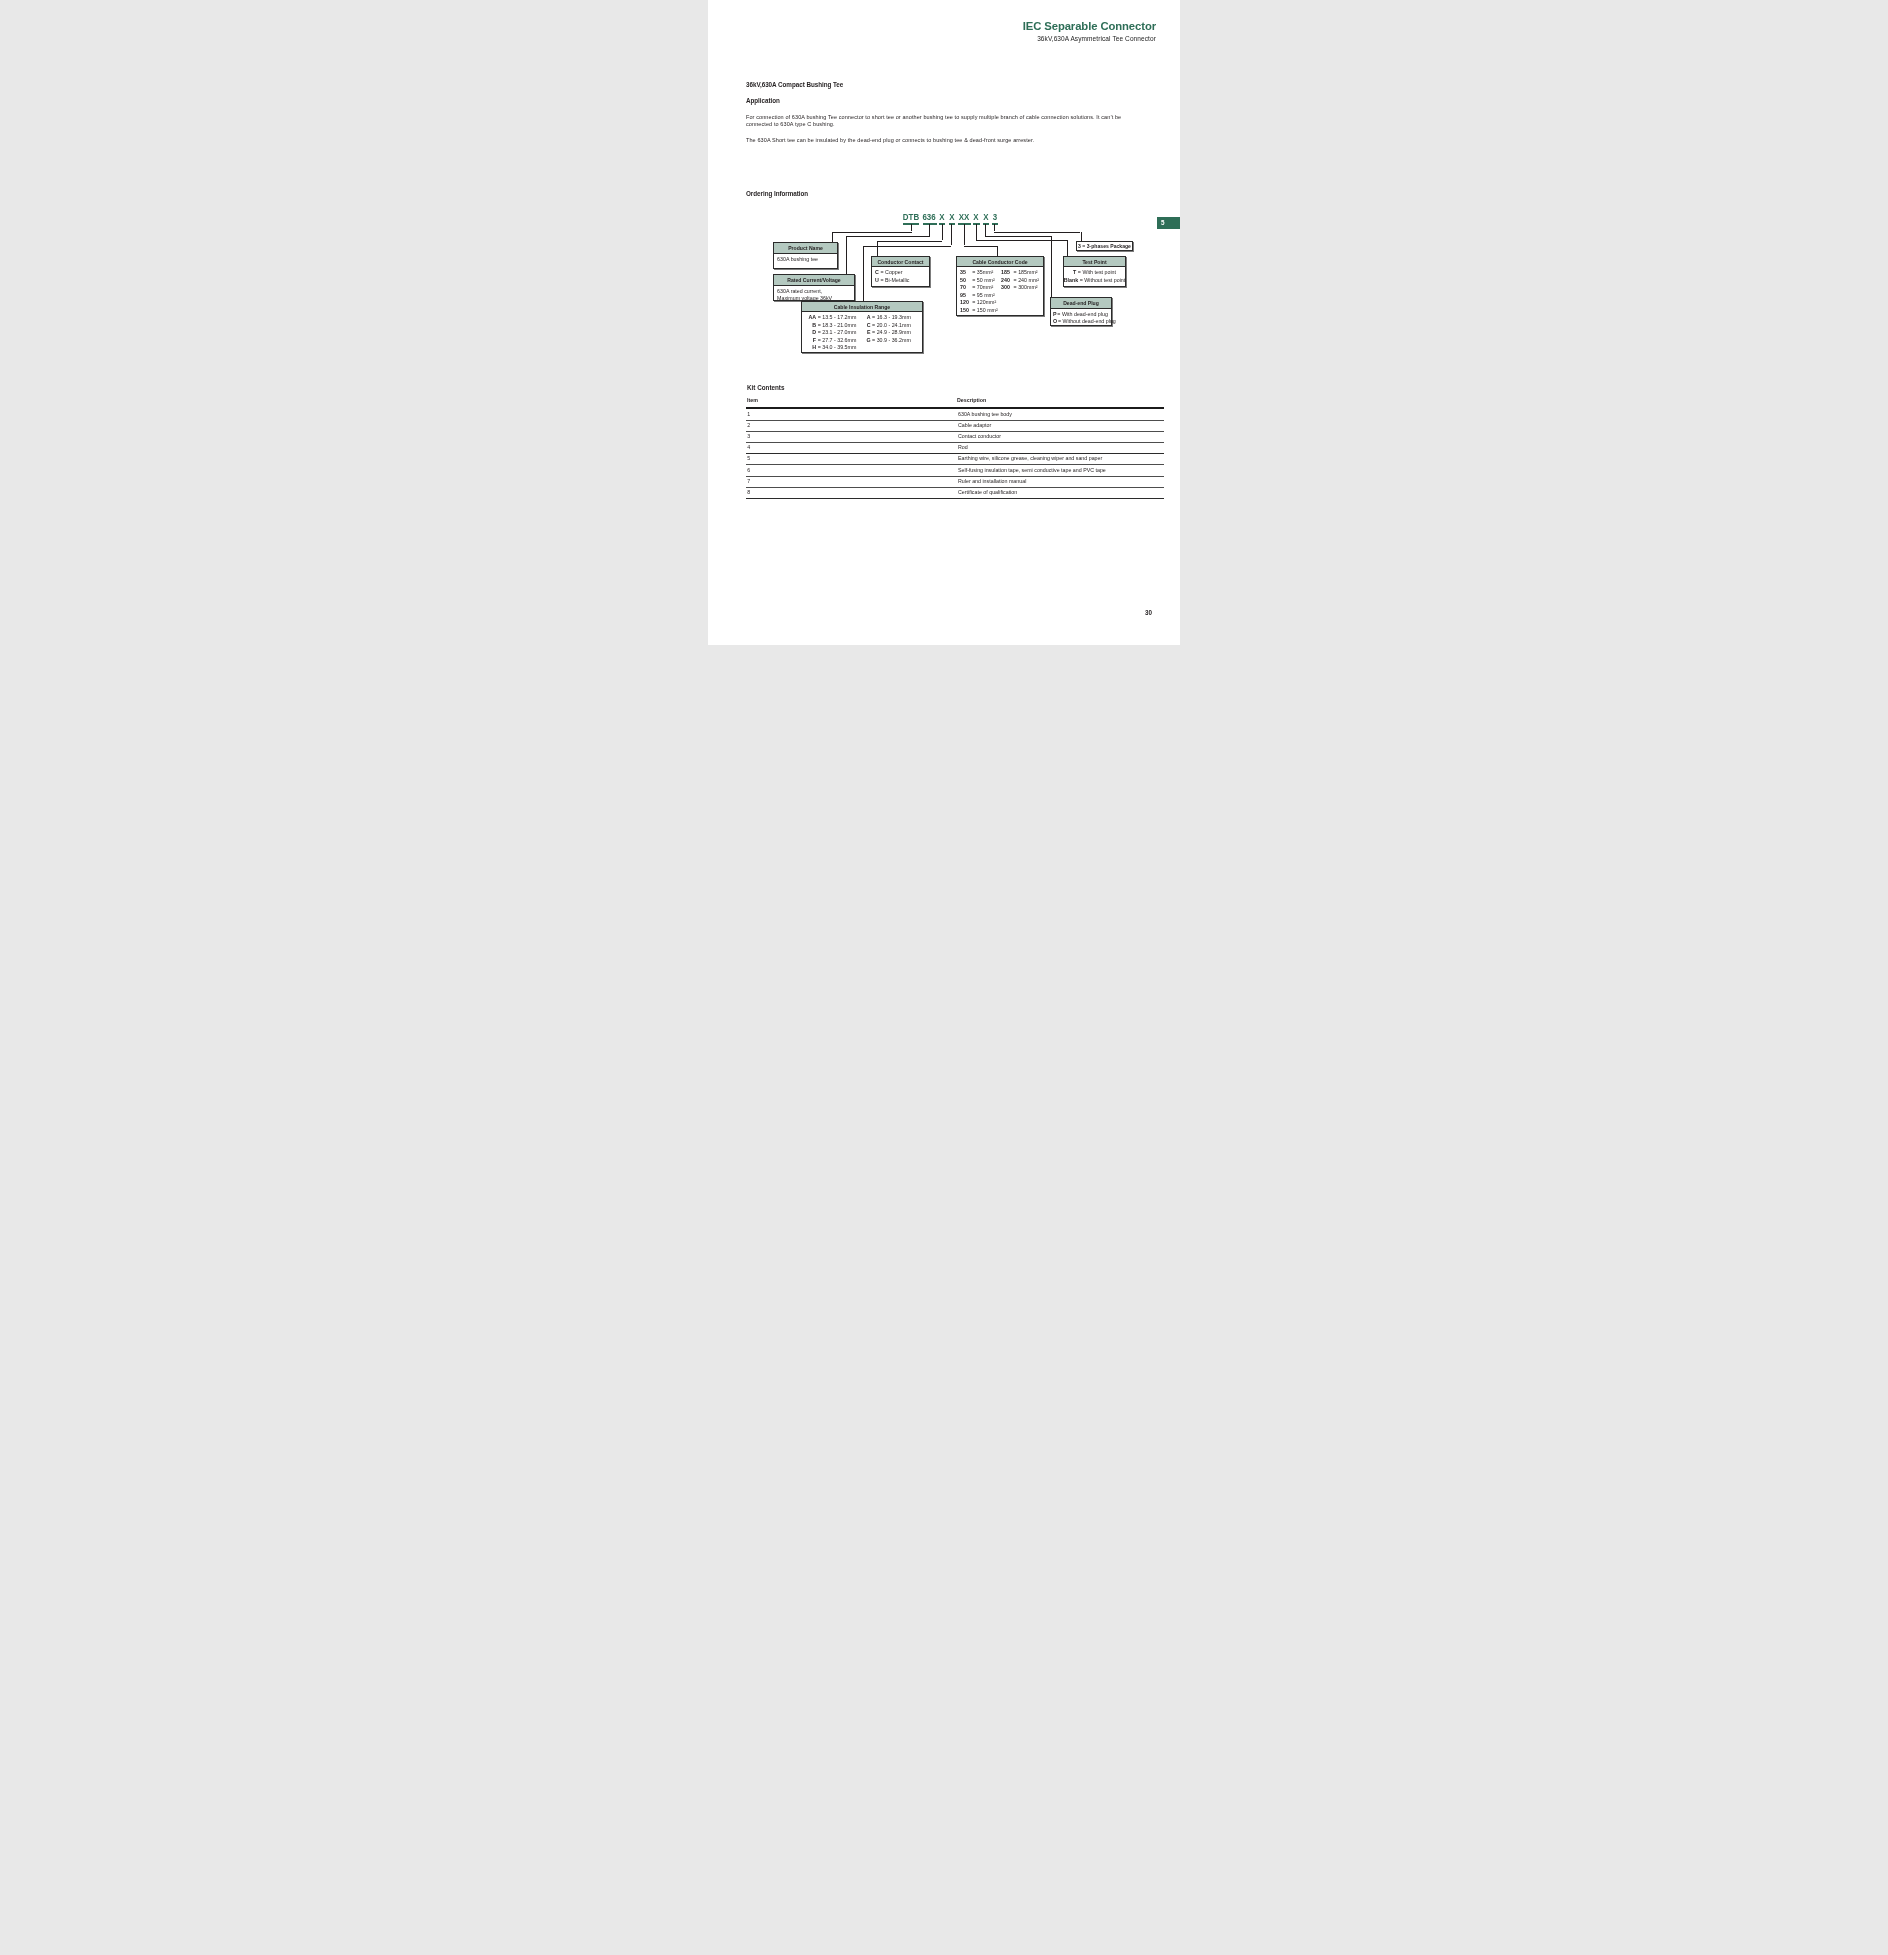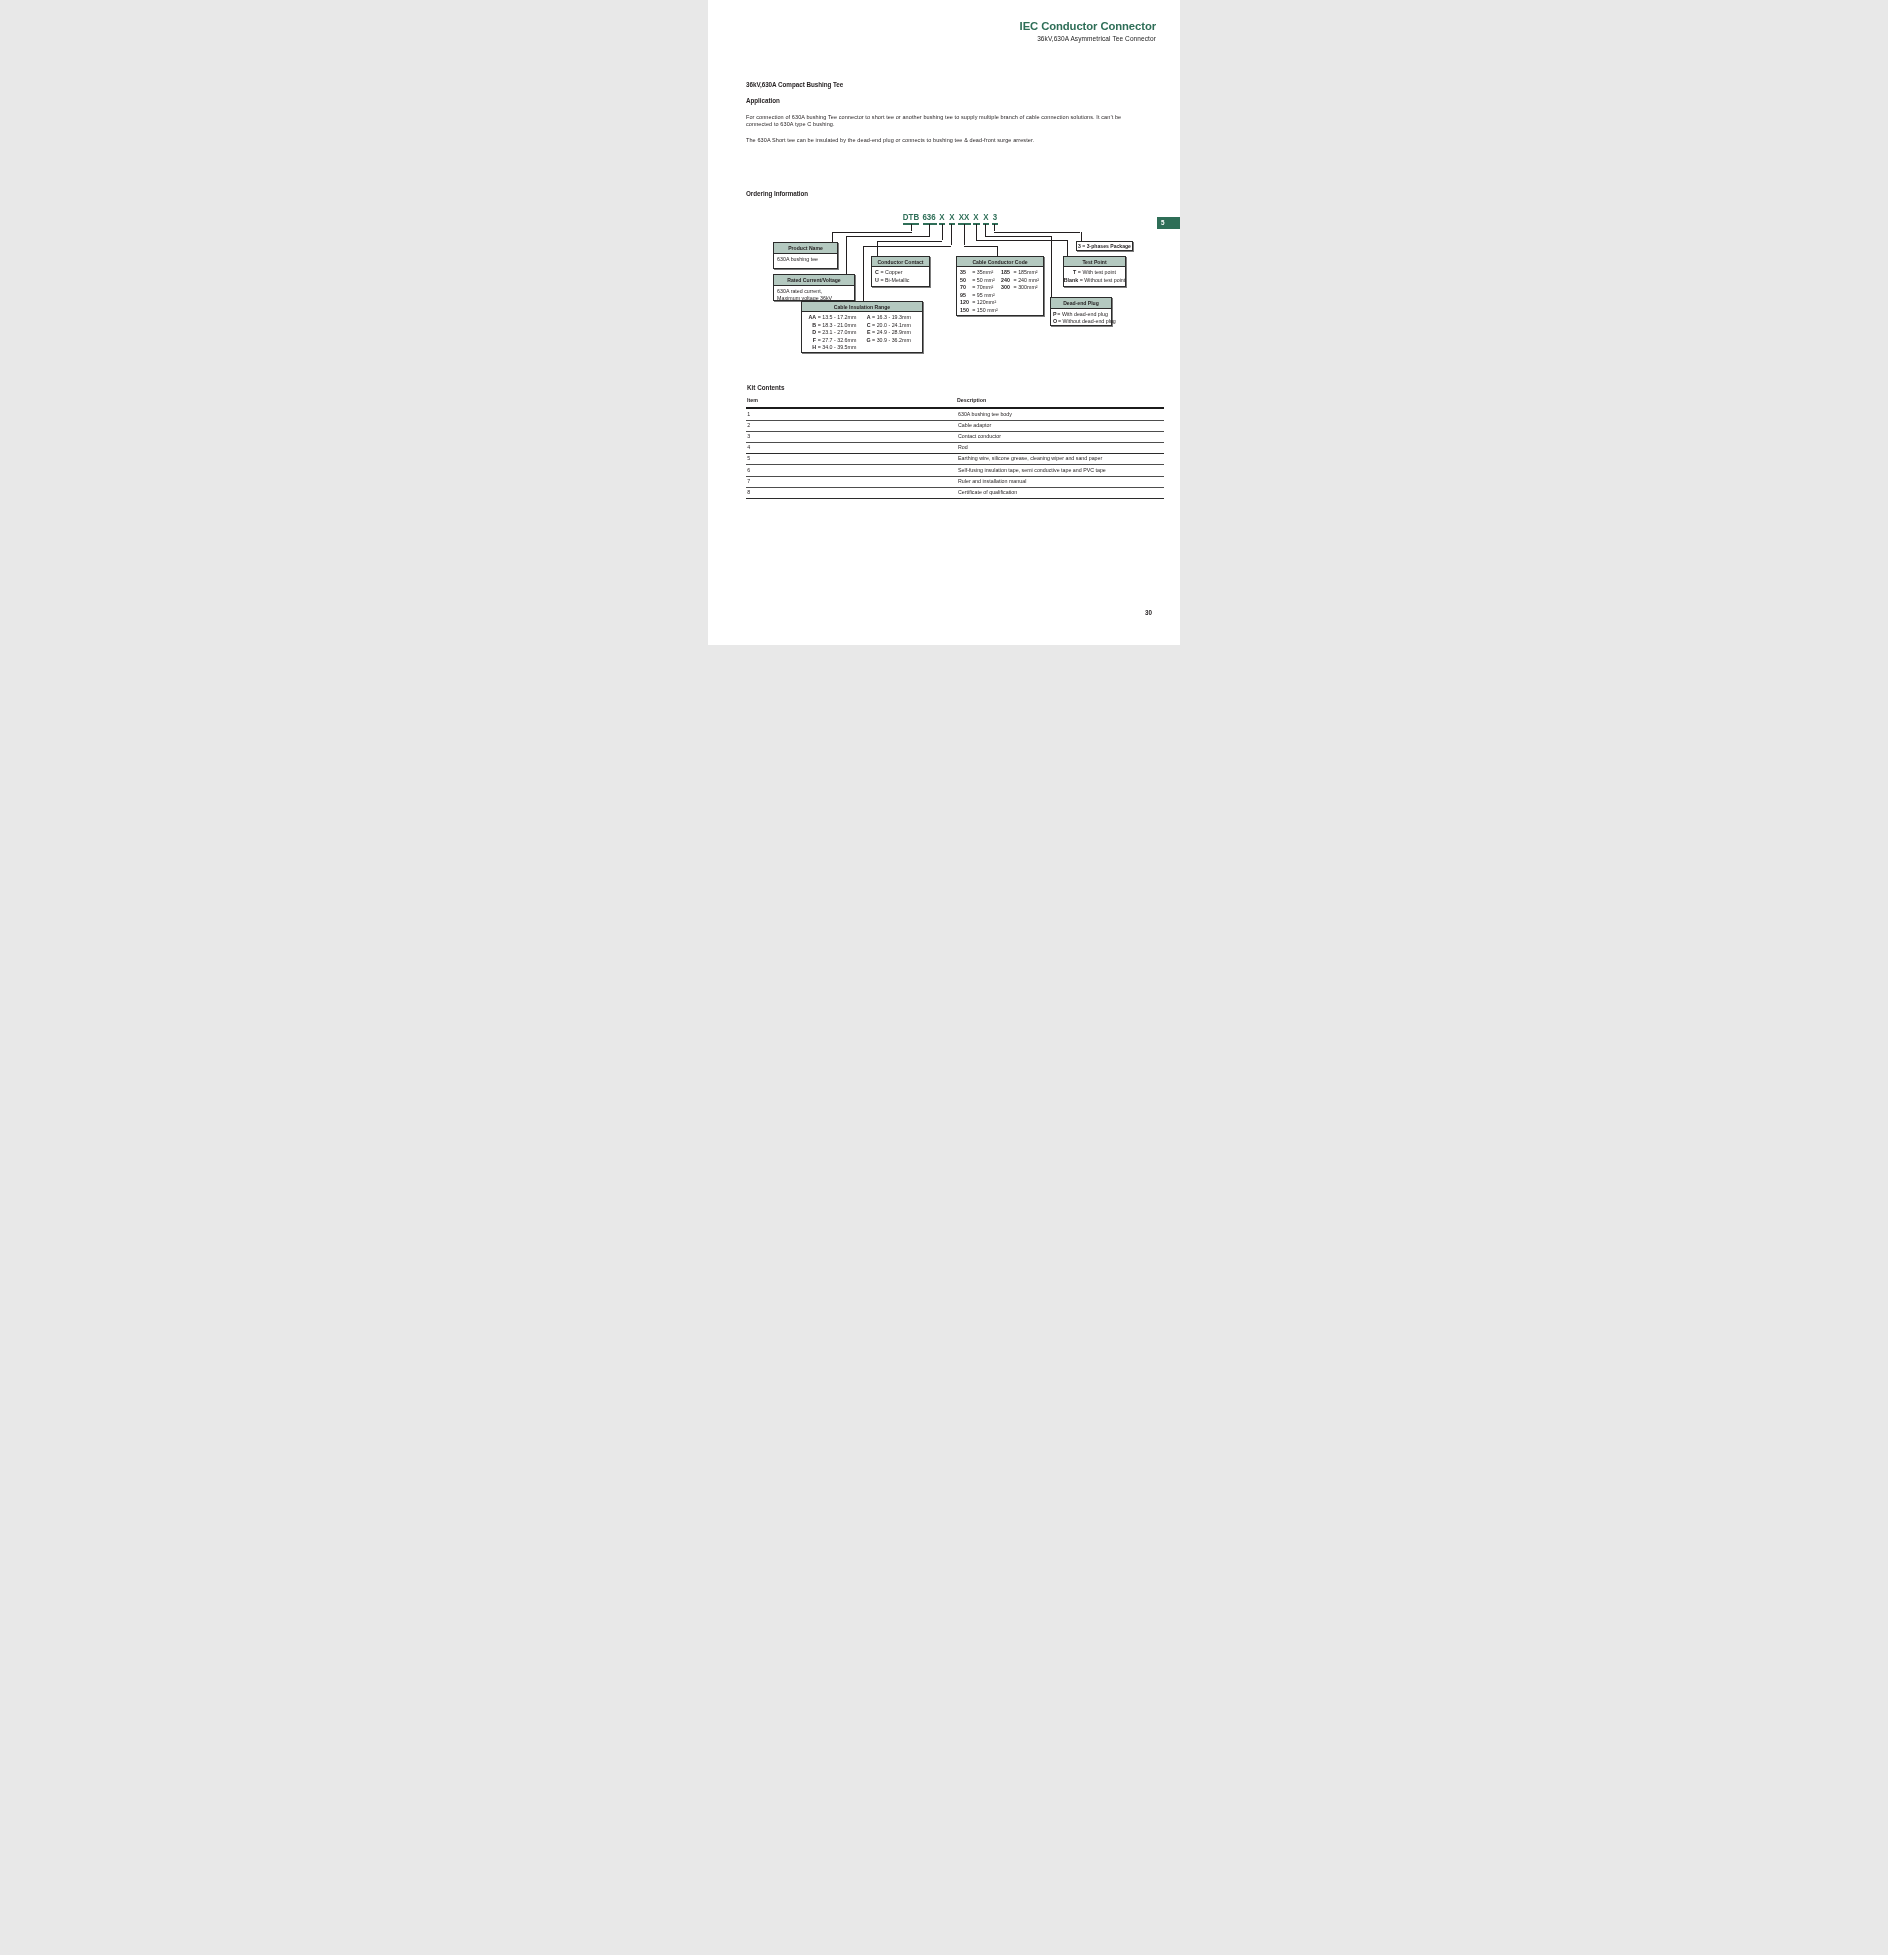--- a/index.html
+++ b/index.html
@@ -31,21 +31,21 @@
   .krow.strong{border-bottom:0.9px solid #2b2b2b;}
   .krow .item{position:absolute;left:1.2px;top:0;font-size:5.3px;line-height:11px;}
   .krow .desc{position:absolute;left:212px;top:0;font-size:5.3px;line-height:11px;white-space:nowrap;}
   .pageno{font-size:6.3px;font-weight:bold;}
 </style>
 </head>
 <body>
 
 <div class="page">
 
-  <div class="abs doc-title" style="top:20.3px;right:24px;">IEC Conductor Connector</div>
+  <div class="abs doc-title" style="top:20.3px;right:24px;">IEC Separable Connector</div>
   <div class="abs doc-subtitle" style="top:35px;right:24px;">36kV,630A Asymmetrical Tee Connector</div>
 
   <div class="abs h2" style="left:38px;top:81px;">36kV,630A Compact Bushing Tee</div>
   <div class="abs h2" style="left:38px;top:97px;">Application</div>
   <div class="abs body-text" style="left:38px;top:114px;width:391px;">For connection of 630A bushing Tee connector to short tee or another bushing tee to supply multiple branch of cable connection solutions. It can’t be connected to 630A type C bushing.</div>
   <div class="abs body-text" style="left:38px;top:137px;width:391px;">The 630A Short tee can be insulated by the dead-end plug or connects to bushing tee &amp; dead-front surge arrester.</div>
   <div class="abs h2" style="left:38px;top:190px;">Ordering Information</div>
 
   <div class="abs side-tab" style="left:449px;top:217px;width:23px;height:11.7px;">5</div>
 

